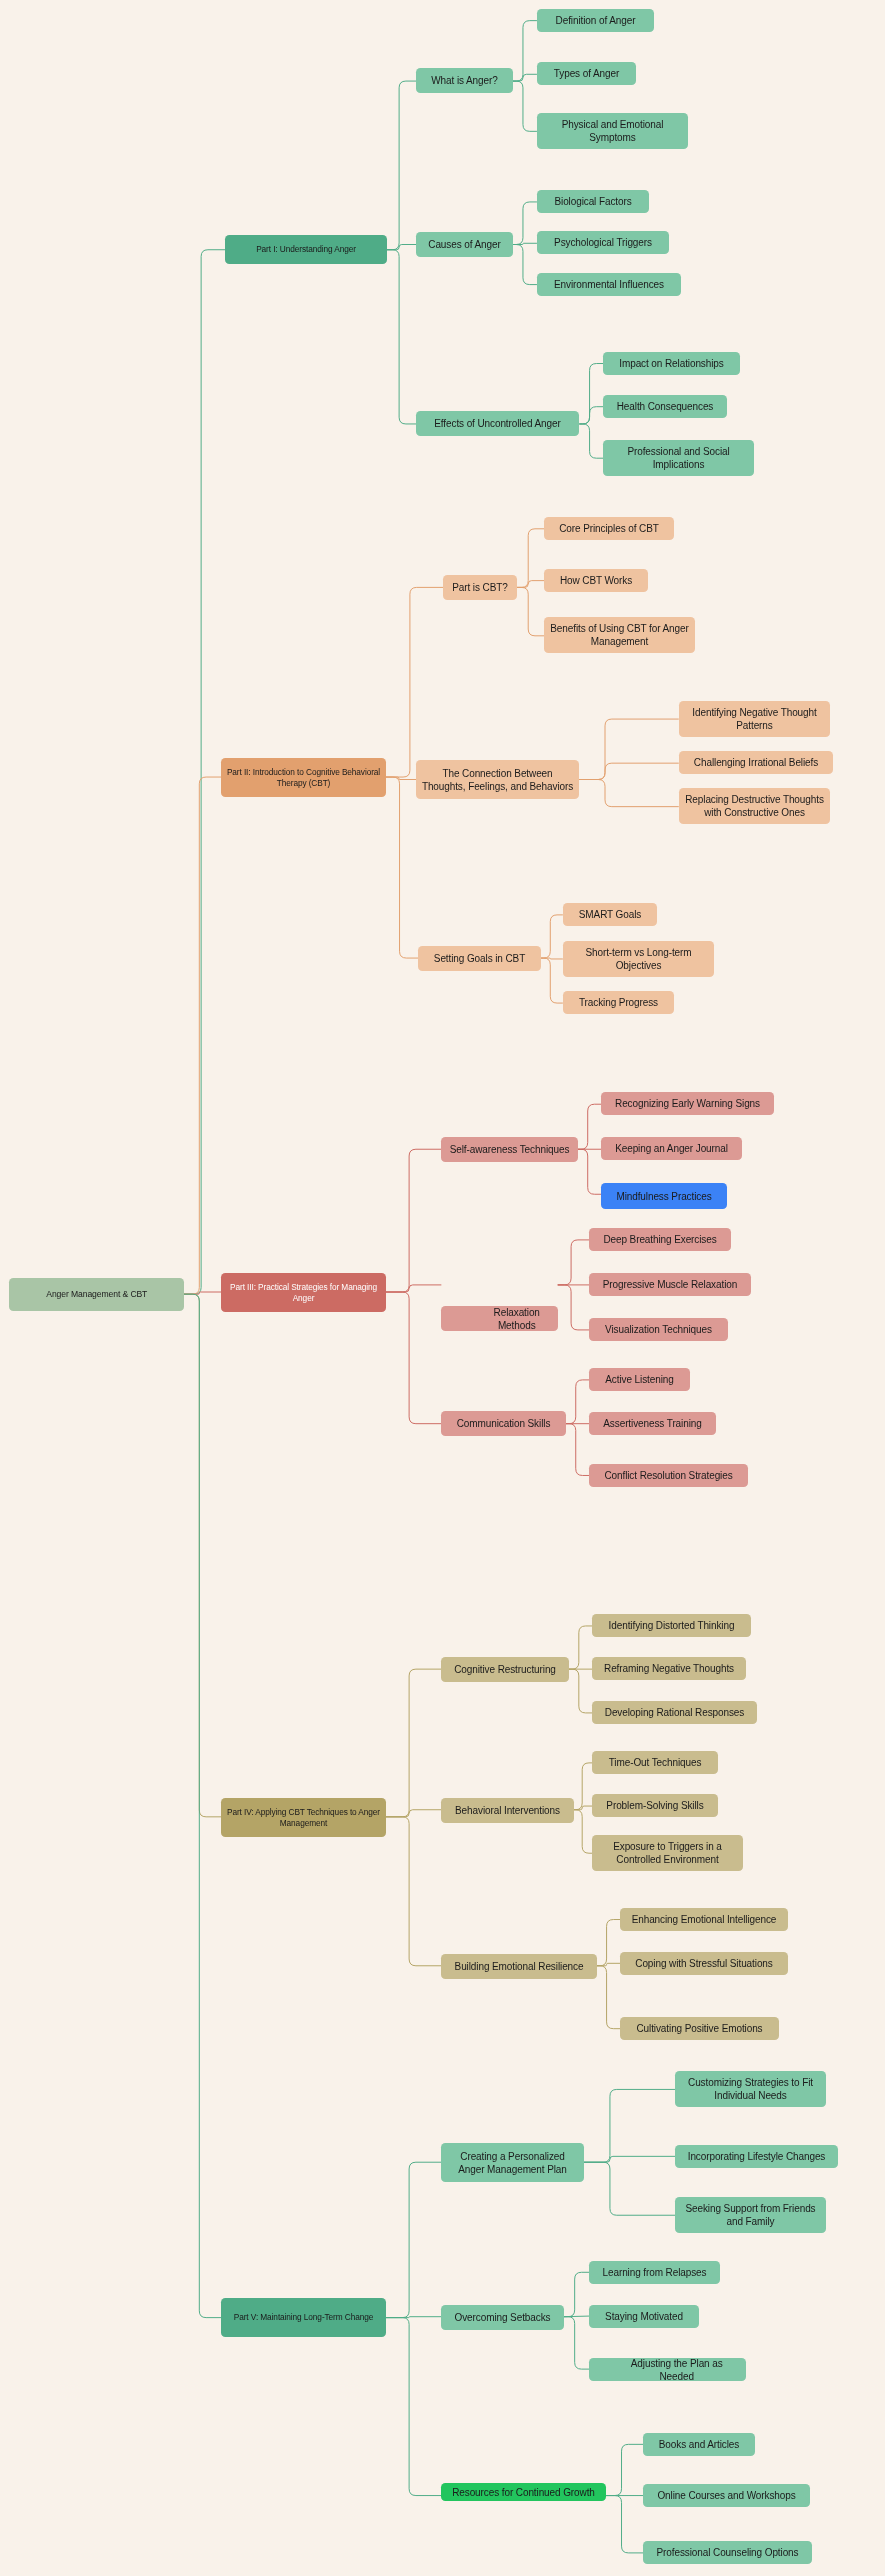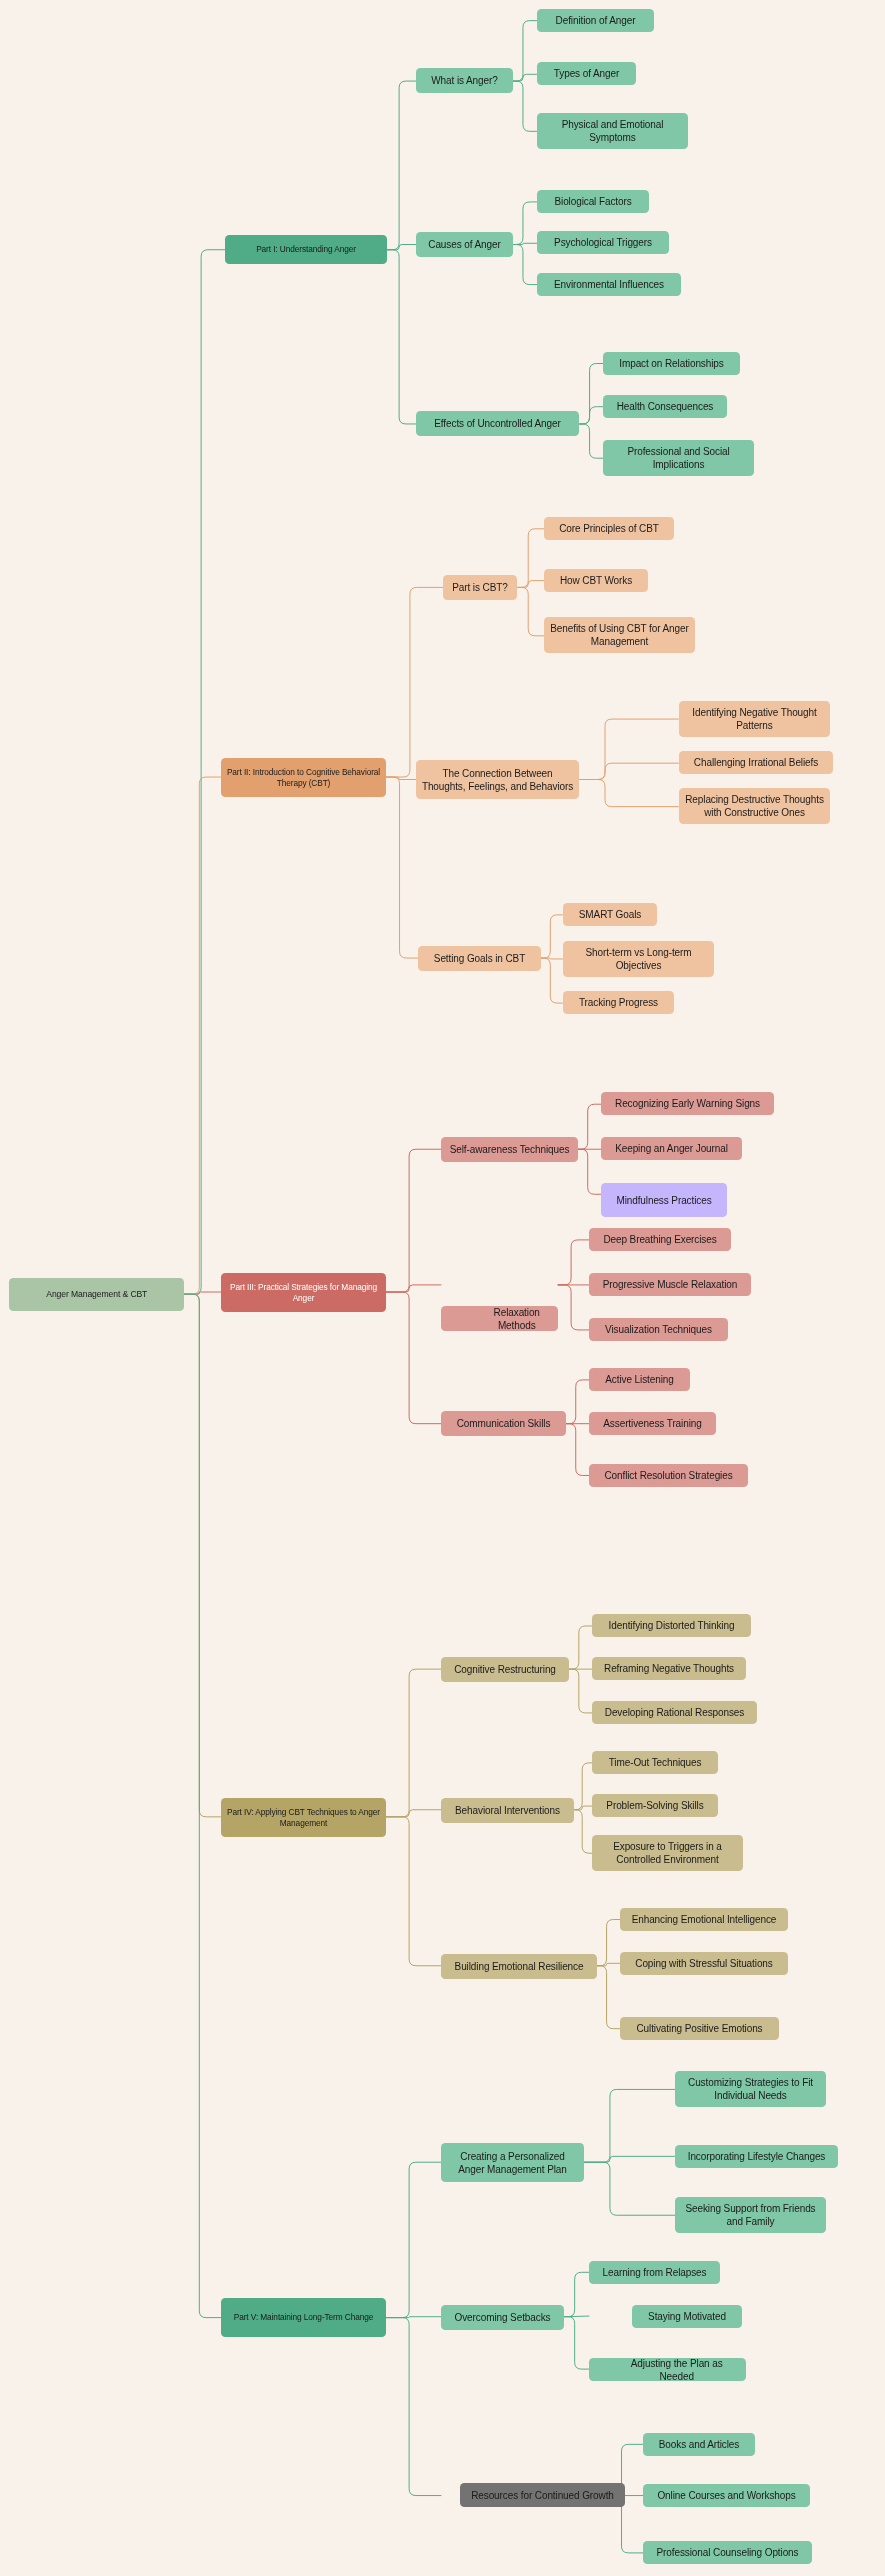--- a/index.html
+++ b/index.html
@@ -188,21 +188,21 @@
     </div>
     <div class="node l2" style="left: 441px; top: 1137px; width: 137px; height: 25px; background: rgb(220, 154, 148); color: rgb(27, 27, 27);">
       <span class="lbl">Self-awareness Techniques</span>
     </div>
     <div class="node l3" style="left: 601px; top: 1092px; width: 173px; height: 23.4px; background: rgb(220, 154, 148); color: rgb(27, 27, 27);">
       <span class="lbl">Recognizing Early Warning Signs</span>
     </div>
     <div class="node l3" style="left: 601px; top: 1137px; width: 141px; height: 23.4px; background: rgb(220, 154, 148); color: rgb(27, 27, 27);">
       <span class="lbl">Keeping an Anger Journal</span>
     </div>
-    <div class="node l3" style="left: 601px; top: 1183px; width: 126px; height: 34px; background: #c4b5fd; color: rgb(27, 27, 27);">
+    <div class="node l3" style="left: 601px; top: 1183px; width: 126px; height: 26px; background: #3b82f6; color: rgb(27, 27, 27);">
       <span class="lbl">Mindfulness Practices</span>
     </div>
     <div class="node l2" style="left: 441px; top: 1306px; width: 117px; height: 25px; background: rgb(220, 154, 148); color: rgb(27, 27, 27); padding-left: 40px;">
       <span class="lbl">Relaxation Methods</span>
     </div>
     <div class="node l3" style="left: 589px; top: 1228px; width: 142px; height: 23.4px; background: rgb(220, 154, 148); color: rgb(27, 27, 27);">
       <span class="lbl">Deep Breathing Exercises</span>
     </div>
     <div class="node l3" style="left: 589px; top: 1273px; width: 162px; height: 23.4px; background: rgb(220, 154, 148); color: rgb(27, 27, 27);">
       <span class="lbl">Progressive Muscle Relaxation</span>
@@ -275,27 +275,27 @@
     </div>
     <div class="node l3" style="left: 675px; top: 2197px; width: 151px; height: 36px; background: rgb(127, 199, 166); color: rgb(27, 27, 27);">
       <span class="lbl">Seeking Support from Friends and Family</span>
     </div>
     <div class="node l2" style="left: 441px; top: 2305px; width: 123px; height: 25px; background: rgb(127, 199, 166); color: rgb(27, 27, 27);">
       <span class="lbl">Overcoming Setbacks</span>
     </div>
     <div class="node l3" style="left: 589px; top: 2261px; width: 131px; height: 23.4px; background: rgb(127, 199, 166); color: rgb(27, 27, 27);">
       <span class="lbl">Learning from Relapses</span>
     </div>
-    <div class="node l3" style="left: 589px; top: 2305px; width: 110px; height: 23.4px; background: rgb(127, 199, 166); color: rgb(27, 27, 27); margin-left: 43px;">
+    <div class="node l3" style="left: 589px; top: 2305px; width: 110px; height: 23.4px; background: rgb(127, 199, 166); color: rgb(27, 27, 27);">
       <span class="lbl">Staying Motivated</span>
     </div>
     <div class="node l3" style="left: 589px; top: 2358px; width: 157px; height: 23.4px; background: rgb(127, 199, 166); color: rgb(27, 27, 27); padding-left: 24px;">
       <span class="lbl">Adjusting the Plan as Needed</span>
     </div>
-    <div class="node l2" style="left: 460px; top: 2483px; width: 165px; height: 24px; background: #737373; color: rgb(27, 27, 27);">
+    <div class="node l2" style="left: 441px; top: 2483px; width: 165px; height: 18px; background: #22c55e; color: rgb(27, 27, 27);">
       <span class="lbl">Resources for Continued Growth</span>
     </div>
     <div class="node l3" style="left: 643px; top: 2433px; width: 112px; height: 23.4px; background: rgb(127, 199, 166); color: rgb(27, 27, 27);">
       <span class="lbl">Books and Articles</span>
     </div>
     <div class="node l3" style="left: 643px; top: 2484px; width: 167px; height: 23.4px; background: rgb(127, 199, 166); color: rgb(27, 27, 27);">
       <span class="lbl">Online Courses and Workshops</span>
     </div>
     <div class="node l3" style="left: 643px; top: 2541px; width: 169px; height: 23.4px; background: rgb(127, 199, 166); color: rgb(27, 27, 27);">
       <span class="lbl">Professional Counseling Options</span>

